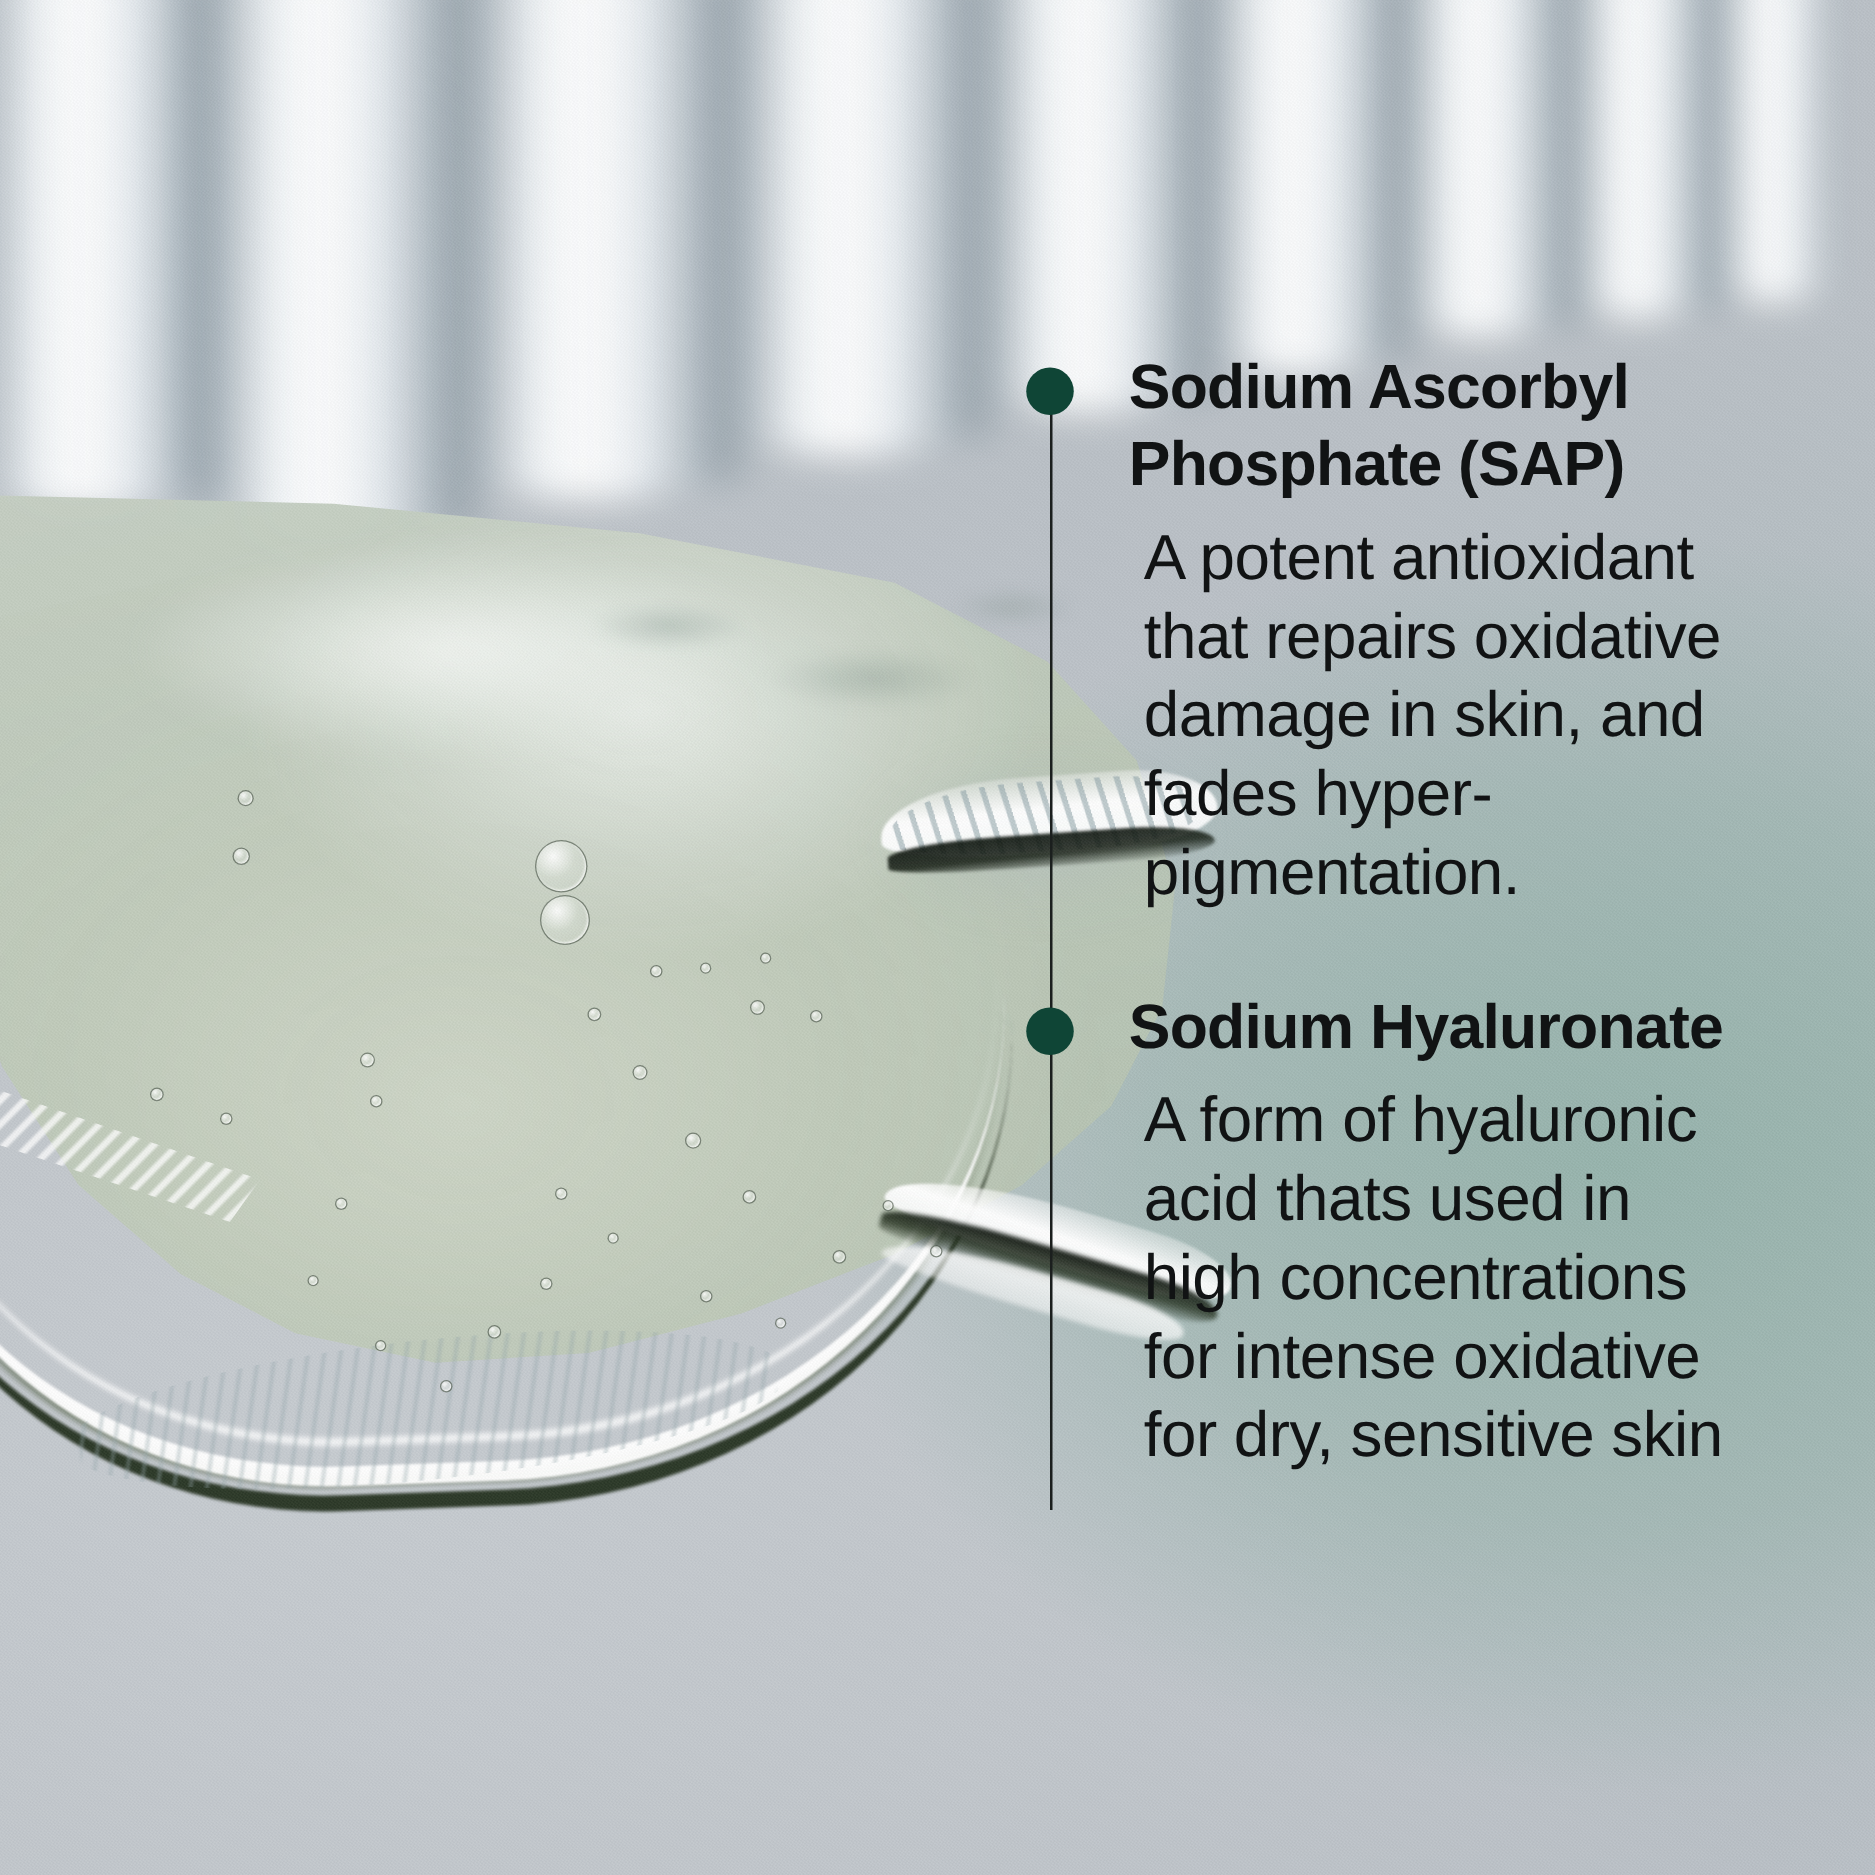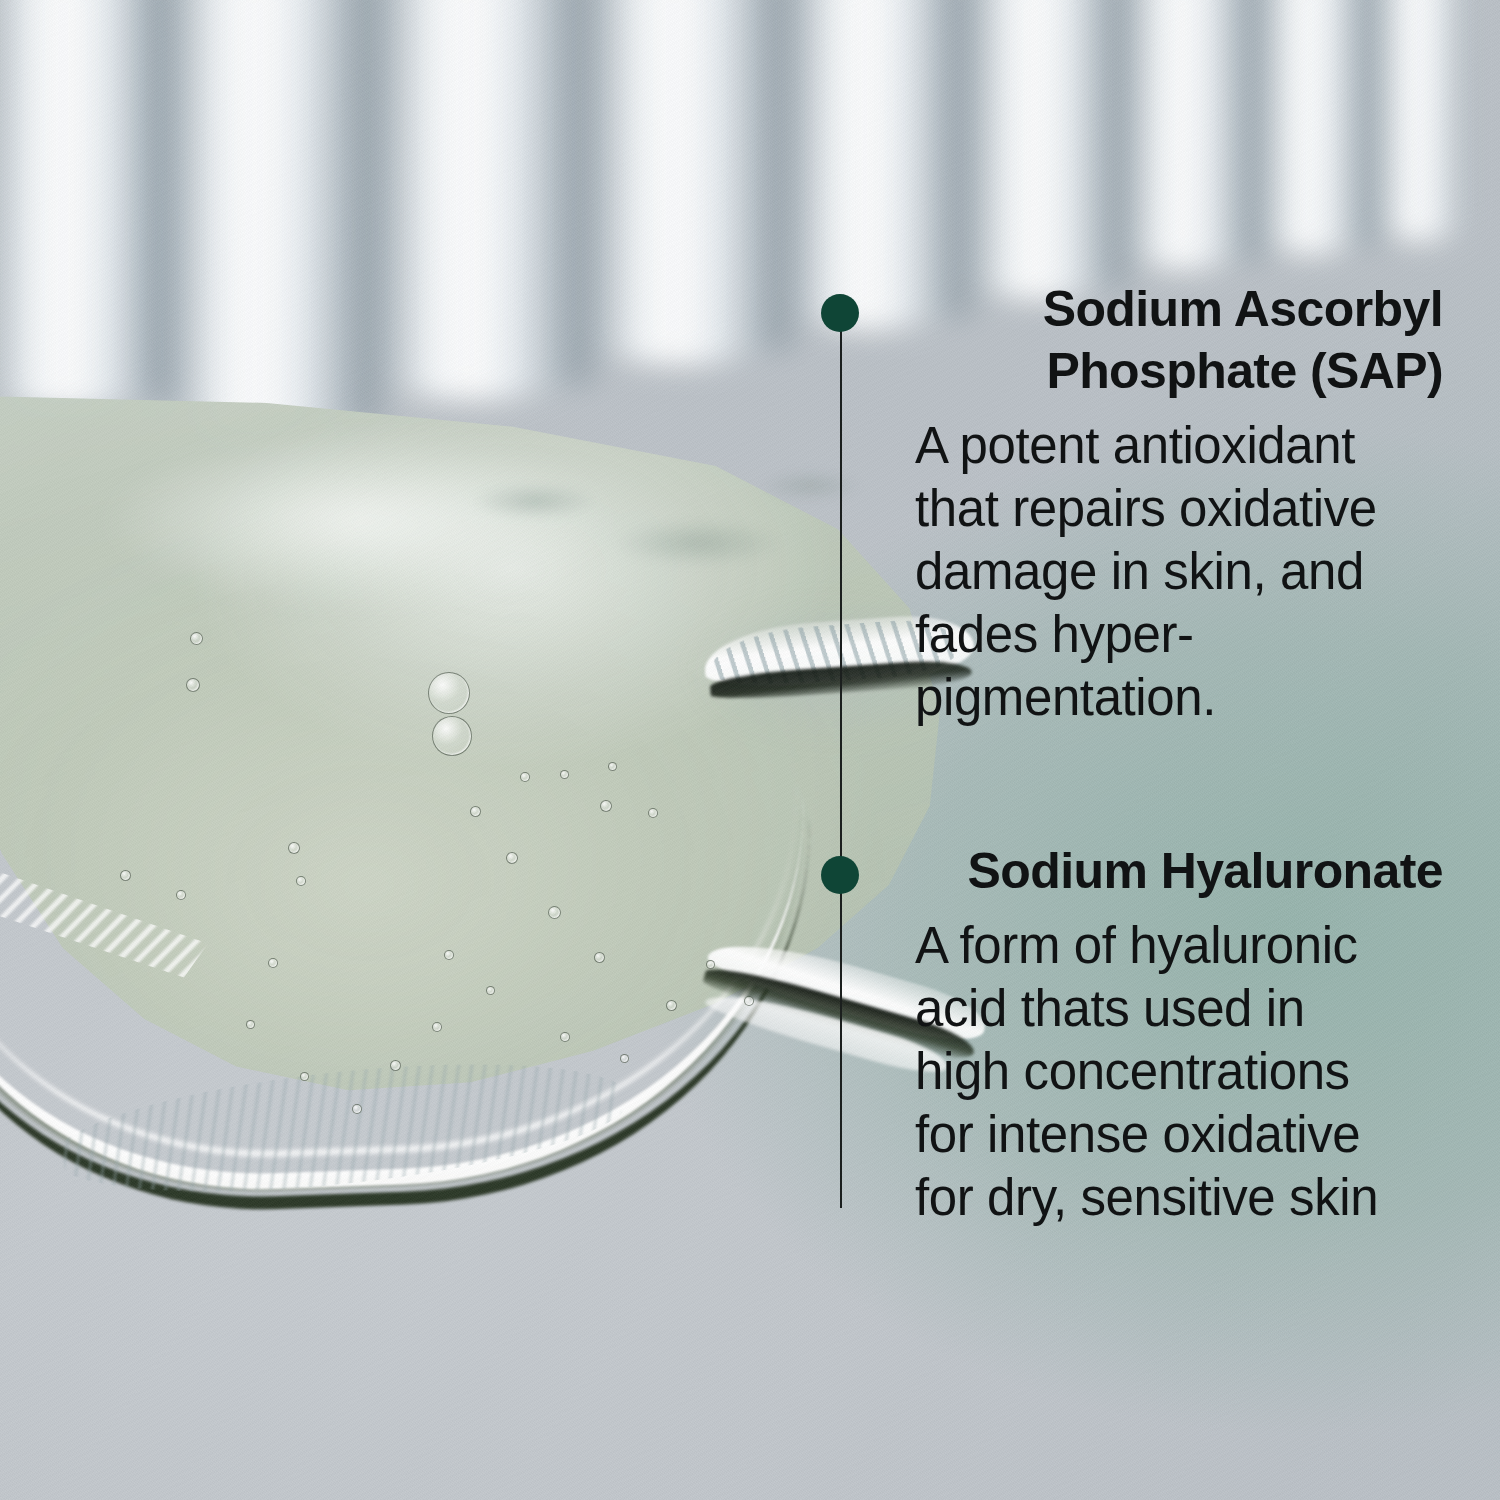--- a/index.html
+++ b/index.html
@@ -281,40 +281,39 @@
     background: #1b1f1e;
   }
 
   .callout {
     position: absolute;
     left: 903px;
     width: 540px;
     color: #111314;
   }
   .callout.first  { top: 278px; }
-  .callout.second { top: 840px; }
+  .callout.second { top: 790px; }
 
   .dot {
     position: absolute;
     left: -82px;
     top: 16px;
     width: 38px;
     height: 38px;
     border-radius: 50%;
     background: #0f4536;
   }
 
   .heading {
     font-size: 50px;
     line-height: 62px;
     font-weight: bold;
     letter-spacing: -0.6px;
     margin: 0;
     white-space: pre-line;
-    text-align: right;
   }
 
   .body-text {
     font-size: 51px;
     line-height: 63px;
     font-weight: normal;
     letter-spacing: -0.4px;
     margin: 12px;
     white-space: pre-line;
   }

